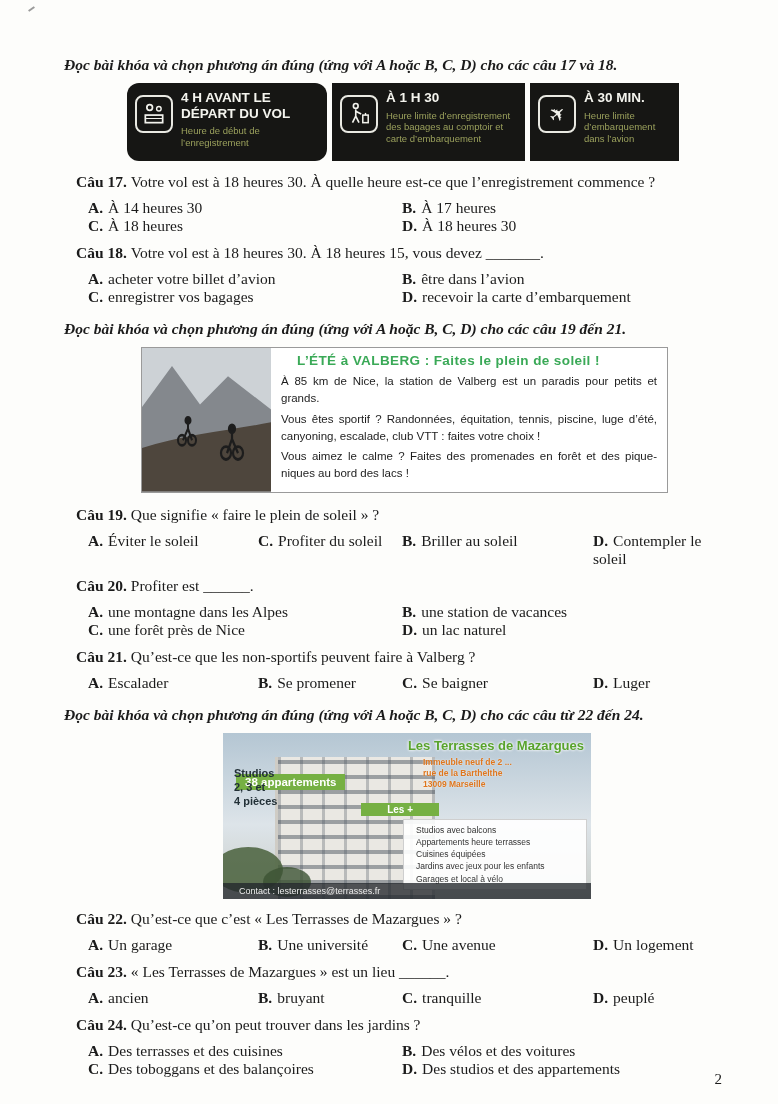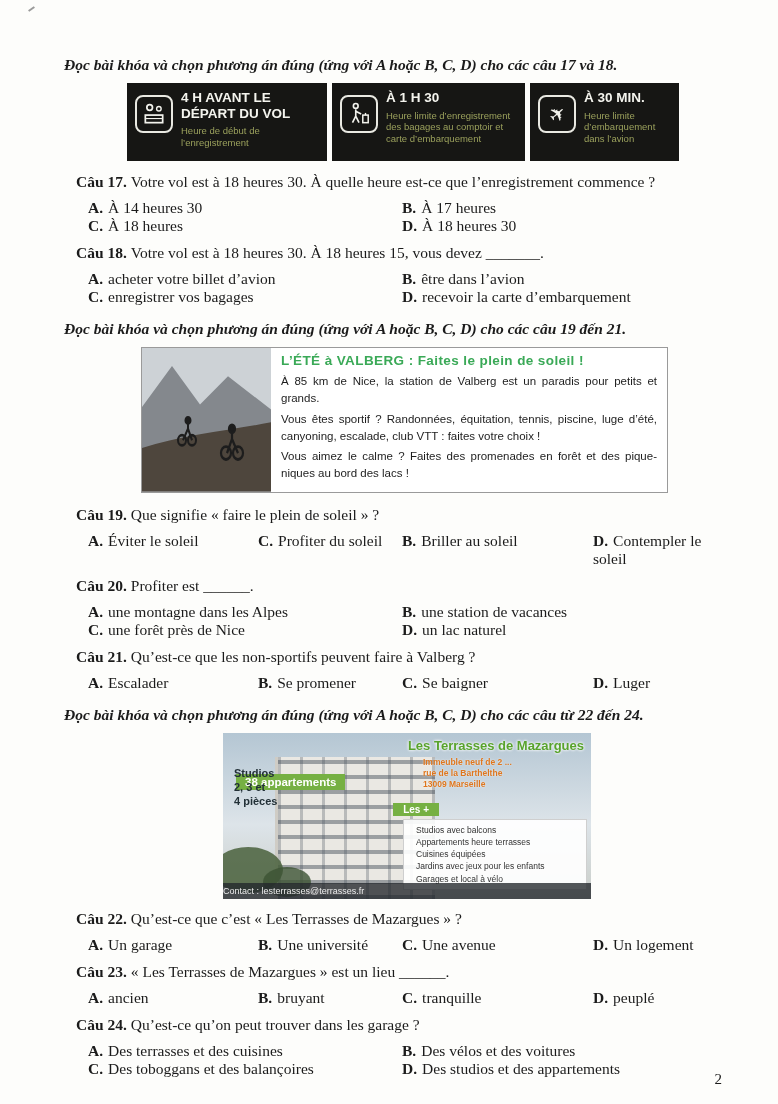--- a/index.html
+++ b/index.html
@@ -11,21 +11,21 @@
     padding:40px 60px 0 64px;
   }
   .scan-mark { position:absolute; left:28px; top:8px; width:7px; height:2px; background:#9a9a9a; transform:rotate(-35deg); }
 
   .instr { font-weight:700; font-style:italic; margin:16px 0 9px 0; }
   .instr.mt { margin-top:14px; }
 
   
   .airport { width:552px; margin:2px 0 12px 63px; display:flex; gap:5px; }
   .panel { background:#161614; display:flex; gap:8px; padding:7px 8px; height:78px; overflow:hidden; }
-  .panel.p1 { flex:0 0 200px; }
+  .panel.p1 { flex:0 0 200px;border-radius:12px; }
   .panel.p2 { flex:0 0 193px; }
   .panel.p3 { flex:1; }
   .icon-box { width:38px; height:38px; border:2px solid #e9e9e2; border-radius:8px; flex:none;
               display:flex; align-items:center; justify-content:center; margin-top:5px; color:#f2f2ec; }
   .icon-box svg { display:block; }
   .plane-glyph { font-family:"DejaVu Sans", sans-serif; font-size:20px; transform:rotate(-40deg); line-height:1; }
   .panel-text { display:flex; flex-direction:column; min-width:0; }
   .panel-time { color:#f4f4ee; font-family:"Liberation Sans", sans-serif; font-weight:700; font-size:13.5px; line-height:1.15; }
   .panel-desc { color:#9aa05c; font-family:"Liberation Sans", sans-serif; font-size:9.5px; line-height:1.25; margin-top:4px; }
 
@@ -36,43 +36,43 @@
   .opts { padding-left:24px; margin:0 0 4px 0; }
   .cols2 { display:grid; grid-template-columns:314px 1fr; row-gap:0; }
   .cols4 { display:grid; grid-template-columns:170px 144px 191px 1fr; }
   .opt b { font-weight:700; margin-right:5px; }
 
   
   .valberg { width:527px; margin:3px 0 13px 77px; border:1px solid #9a9a9a; display:flex; align-items:stretch; background:#fff; }
   .valberg-photo { width:129px; flex:none; display:flex; }
   .valberg-photo svg { width:129px; height:auto; min-height:100%; display:block; }
   .valberg-text { padding:5px 10px 6px 10px; font-family:"Liberation Sans", sans-serif; flex:1; }
-  .valberg-title { color:#3aa957; font-weight:700; font-size:13.5px; letter-spacing:.4px; margin:0 0 5px 0; }
+  .valberg-title { color:#3aa957; font-weight:700; font-size:13.5px; letter-spacing:.4px; margin:0 0 5px 16px; }
   .valberg-line { font-size:11.5px; line-height:1.5; margin:0 0 3px 0; text-align:justify; color:#1d1d1d; }
 
   
   .maz { width:368px; height:166px; margin:3px 0 11px 159px; position:relative; overflow:hidden;
          background:linear-gradient(180deg,#b4c6d3 0%, #dde4e9 55%, #c9cdc8 100%);
          font-family:"Liberation Sans", sans-serif; }
   .maz-building { position:absolute; left:52px; top:24px; width:160px; height:142px;
     background:
       repeating-linear-gradient(90deg, rgba(70,80,92,.30) 0 3px, transparent 3px 22px),
       repeating-linear-gradient(0deg, rgba(60,70,82,.45) 0 4px, transparent 4px 15px),
       #eae8e3;
     border-left:3px solid #cfccc5; }
   .maz-tree1 { position:absolute; left:-10px; bottom:6px; width:70px; height:46px; border-radius:50%; background:#49603c; opacity:.85; }
   .maz-tree2 { position:absolute; left:40px; bottom:2px; width:48px; height:30px; border-radius:50%; background:#3c5233; opacity:.8; }
   .maz-badge38 { position:absolute; left:13px; top:7px; background:#76b043; color:#fff; font-weight:700; font-size:11.5px; padding:2px 9px;margin-top:34px; }
   .maz-studios { position:absolute; left:11px; top:33px; color:#223037; font-weight:700; font-size:11px; line-height:1.3; white-space:pre-line; }
   .maz-title { position:absolute; right:7px; top:5px; color:#58a32c; font-weight:700; font-size:13px; text-shadow:0 0 3px #fff,0 0 3px #fff; }
   .maz-orange { position:absolute; right:8px; top:24px; width:160px; color:#df761d; font-weight:700; font-size:8.5px; text-align:left; line-height:1.35; text-shadow:0 0 2px rgba(255,255,255,.75); white-space:pre-line; }
-  .maz-plus { position:absolute; right:152px; top:70px; background:#76b043; color:#fff; font-weight:700; font-size:10px; padding:1px 10px; }
+  .maz-plus { position:absolute; right:152px; top:70px; background:#76b043; color:#fff; font-weight:700; font-size:10px; padding:1px 26px; }
   .maz-list { position:absolute; right:4px; top:86px; width:184px; background:rgba(255,255,255,.92); border:1px solid #cfcfcf; padding:4px 12px; font-size:8.5px; color:#333; line-height:1.45; }
   .maz-list div { white-space:nowrap; overflow:hidden; }
-  .maz-contact { position:absolute; left:0; right:0; bottom:0; background:rgba(34,39,44,.78); color:#ececec; font-size:9px; padding:3px 0; }
+  .maz-contact { position:absolute; left:0; right:0; bottom:0; background:rgba(34,39,44,.78); color:#ececec; font-size:9px; padding:3px 16px; }
 
   .page-num { position:absolute; right:56px; bottom:16px; font-size:15px; }
 </style>
 </head>
 <body>
 
 <div class="page">
   <div class="scan-mark"></div>
 
   <p class="instr">Đọc bài khóa và chọn phương án đúng (ứng với A hoặc B, C, D) cho các câu 17 và 18.</p>
@@ -236,21 +236,21 @@
     <p class="q-stem"><b class="q-label">Câu 23.</b><span>« Les Terrasses de Mazargues » est un lieu ______.</span></p>
     <div class="opts cols4">
       <div class="opt"><b>A.</b><span>ancien</span></div>
       <div class="opt"><b>B.</b><span>bruyant</span></div>
       <div class="opt"><b>C.</b><span>tranquille</span></div>
       <div class="opt"><b>D.</b><span>peuplé</span></div>
     </div>
   </div>
 
   <div class="q">
-    <p class="q-stem"><b class="q-label">Câu 24.</b><span>Qu’est-ce qu’on peut trouver dans les garage ?</span></p>
+    <p class="q-stem"><b class="q-label">Câu 24.</b><span>Qu’est-ce qu’on peut trouver dans les jardins ?</span></p>
     <div class="opts cols2">
       <div class="opt"><b>A.</b><span>Des terrasses et des cuisines</span></div>
       <div class="opt"><b>B.</b><span>Des vélos et des voitures</span></div>
       <div class="opt"><b>C.</b><span>Des toboggans et des balançoires</span></div>
       <div class="opt"><b>D.</b><span>Des studios et des appartements</span></div>
     </div>
   </div>
 
   <div class="page-num">2</div>
 </div>

